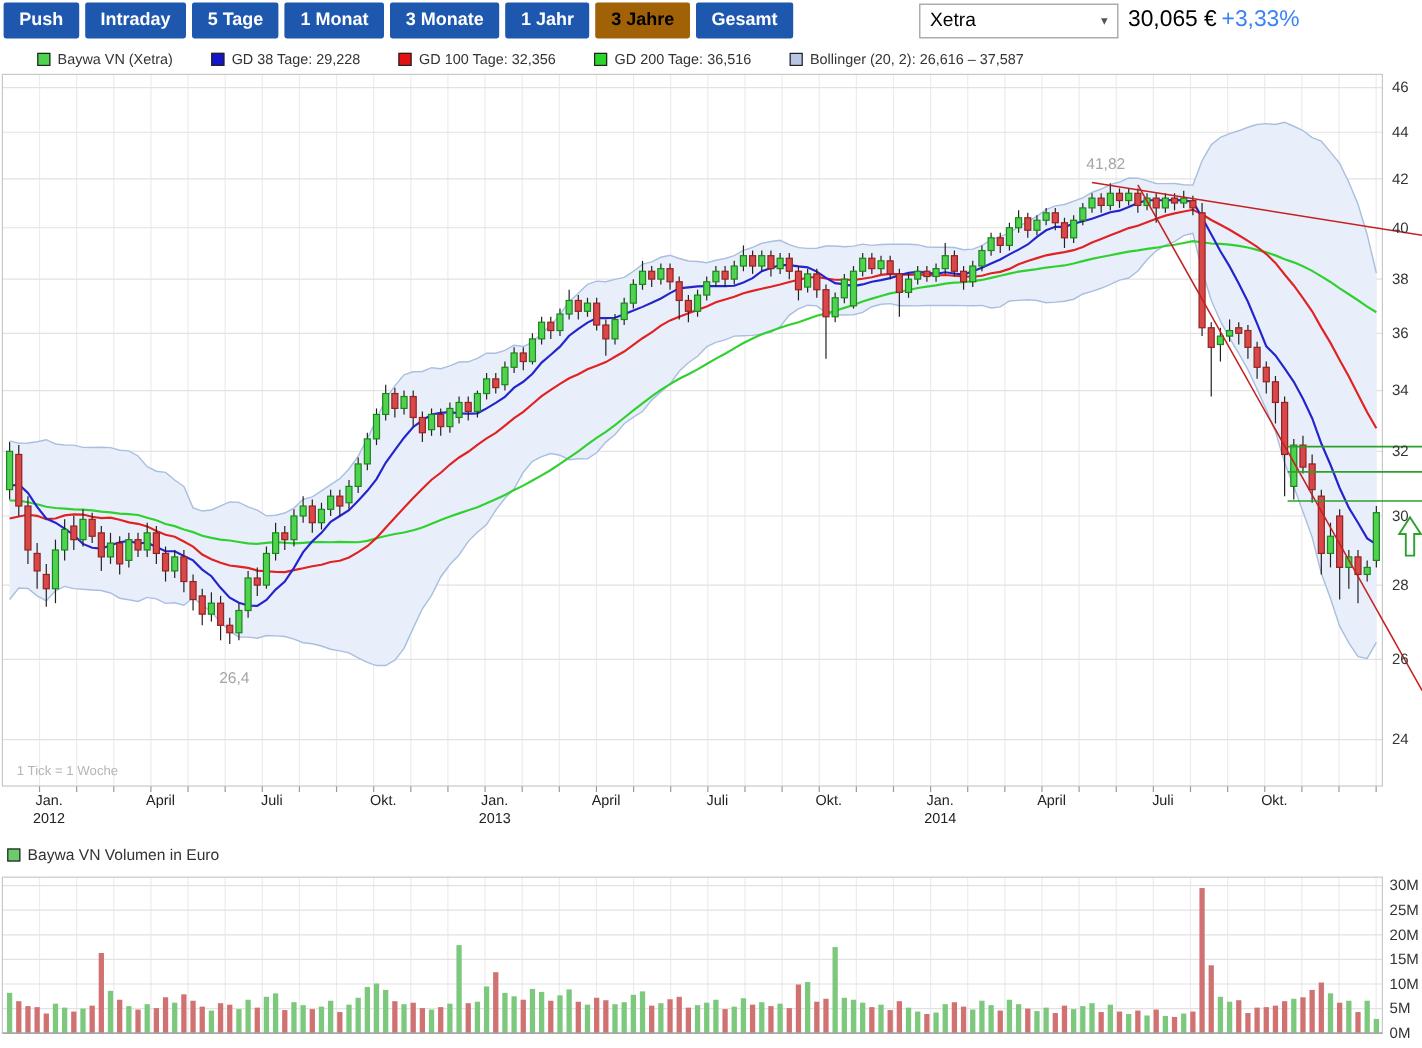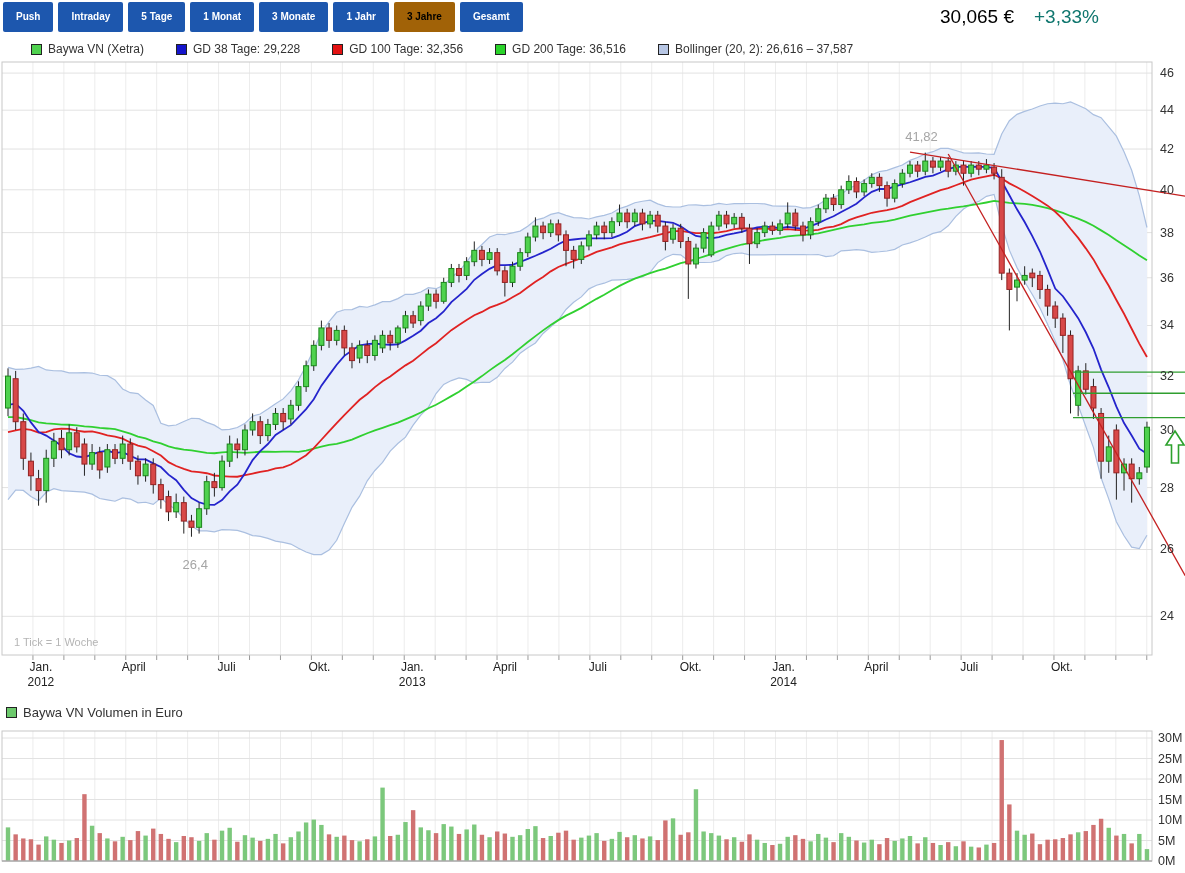--- a/index.html
+++ b/index.html
@@ -1,27 +1,27 @@
 <!DOCTYPE html>
 <html><head>
 <meta charset="utf-8">
 <style>
   html,body{margin:0;padding:0;background:#fff;}
   body{width:1185px;height:873px;overflow:hidden;font-family:"Liberation Sans",sans-serif;position:relative;}
   #app{position:relative;width:1185px;height:873px;}
   #chart-svg{position:absolute;left:0;top:0;z-index:0;font-family:"Liberation Sans",sans-serif;}
   .toolbar{position:absolute;left:3px;top:2px;display:flex;gap:5px;z-index:2;}
-  .pbtn{display:inline-block;padding:5px 13px;background:#1d57ae;color:#fff;font-size:10px;font-weight:bold;
+  .pbtn{display:inline-block;padding:5px 13px;background:#1d57ae;color:#fff;font-size:15px;font-weight:bold;
         border:none;border-radius:2px;line-height:20px;cursor:pointer;font-family:"Liberation Sans",sans-serif;}
   .pbtn.active{background:#a16207;color:#000;}
   .market{position:absolute;left:766px;top:3px;width:148px;height:27px;background:#fff;border:1px solid #9a9a9a;
           display:flex;align-items:center;justify-content:space-between;padding:0 8px;font-size:16px;color:#000;z-index:2;cursor:pointer;}
   .market .chev{color:#555;font-size:11px;}
   .quote{position:absolute;left:940px;top:6px;font-size:19px;color:#000;z-index:2;white-space:nowrap;}
-  .quote .chg{color:#0f766e;margin-left:20px;text-align:right;}
+  .quote .chg{color:#3b82f6;margin-left:4px;text-align:right;}
   .legend{position:absolute;left:6px;top:42px;display:flex;gap:32px;align-items:center;font-size:12px;color:#333;z-index:2;padding-left:25px;}
   .legend .item{display:flex;align-items:center;gap:6px;white-space:nowrap;}
   .sw{display:inline-block;width:11px;height:11px;border:1px solid #222;box-sizing:border-box;}
   .vlegend{position:absolute;left:6px;top:705px;display:flex;align-items:center;gap:6px;font-size:13px;color:#333;z-index:2;}
   .ax{fill:#333;font-size:12.5px;}
   .xl{fill:#222;font-size:12px;}
   .ann{fill:#a5a5a5;font-size:13px;}
   .note{fill:#b5b5b5;font-size:11px;}
   .vg{stroke:#ececec;stroke-width:1;}
   .hg{stroke:#e2e2e2;stroke-width:1;}
@@ -684,20 +684,24 @@
     <button class="pbtn">Push</button>
     <button class="pbtn">Intraday</button>
     <button class="pbtn">5 Tage</button>
     <button class="pbtn">1 Monat</button>
     <button class="pbtn">3 Monate</button>
     <button class="pbtn">1 Jahr</button>
     <button class="pbtn active">3 Jahre</button>
     <button class="pbtn">Gesamt</button>
   </div>
 
+  <div class="market">
+    <span>Xetra</span>
+    <span class="chev">▾</span>
+  </div>
 
   <div class="quote">
     <span>30,065 €</span><span class="chg">+3,33%</span>
   </div>
 
   <div class="legend">
     <div class="item">
       <span class="sw" style="background-color: rgb(79, 210, 79);"></span>
       <span>Baywa VN (Xetra)</span>
     </div>

